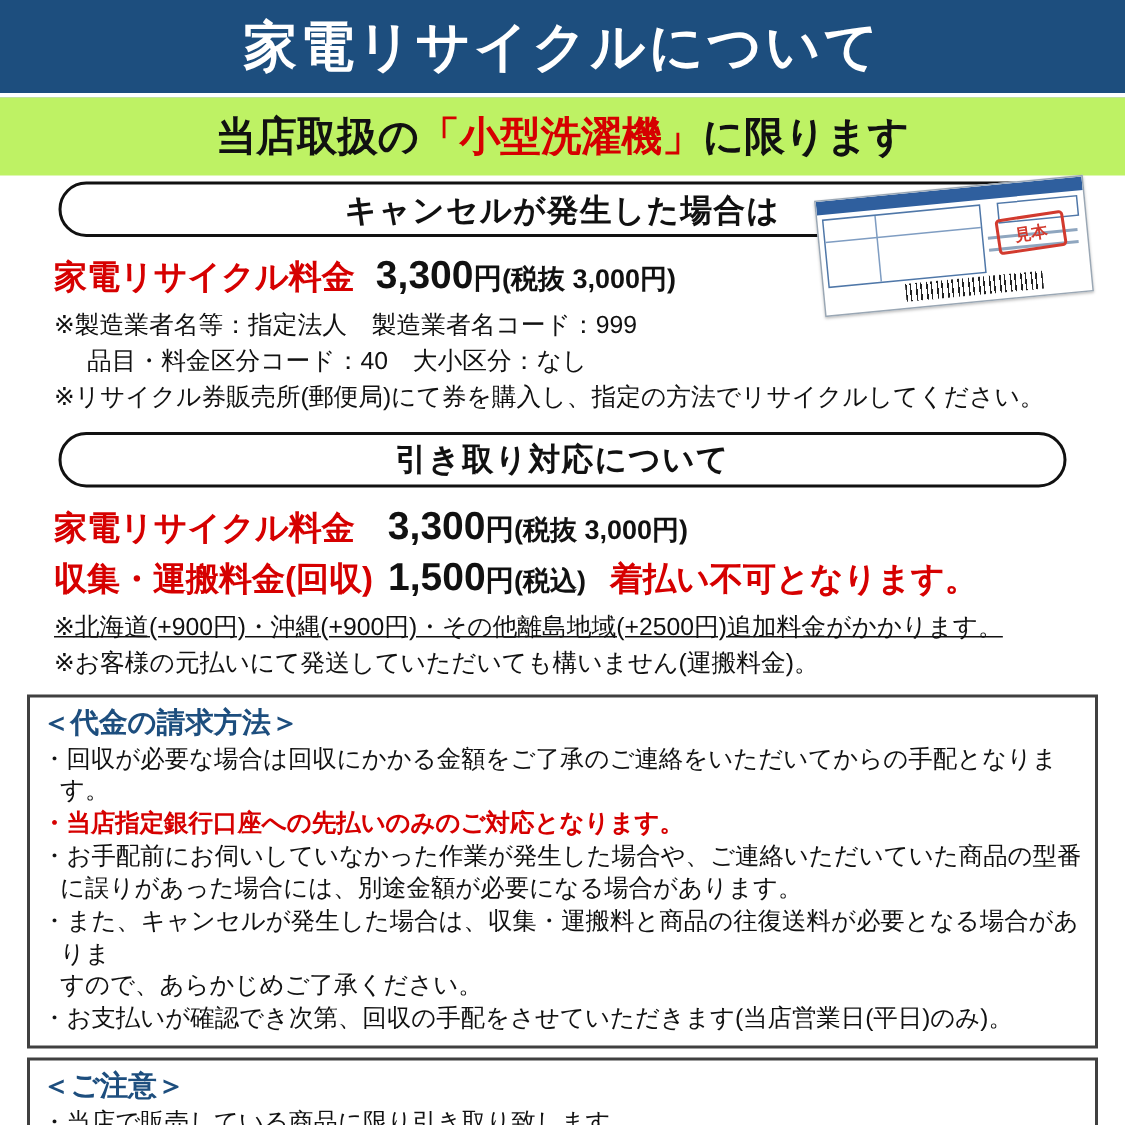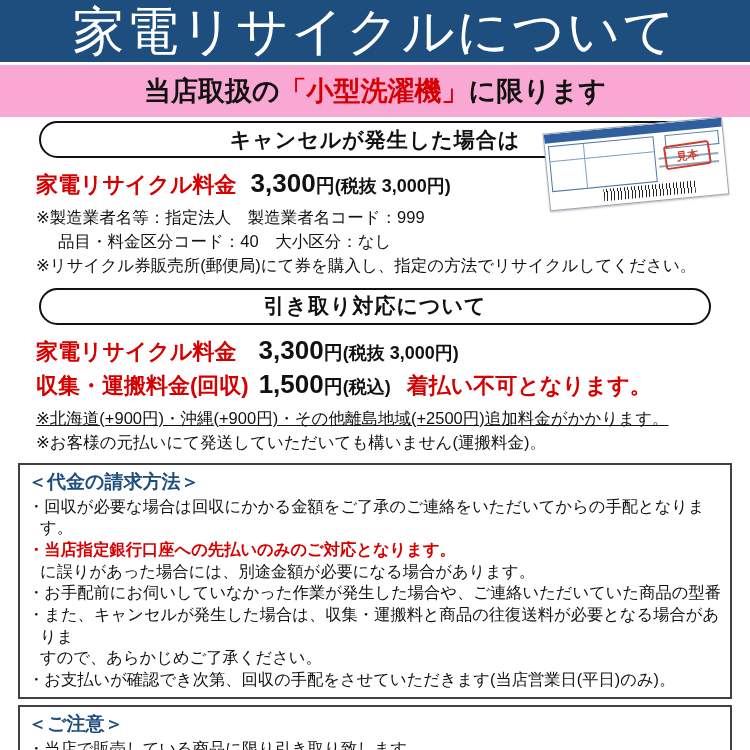--- a/index.html
+++ b/index.html
@@ -25,32 +25,32 @@
   .header-band {
     background: #1d4e7e;
     height: 62px;
     display: flex;
     align-items: center;
     justify-content: center;
     border-bottom: 3px solid #ffffff;
   }
   .header-title {
     color: #ffffff;
-    font-size: 52px;
-    font-weight: normal;
+    font-size: 36px;
+    font-weight: bold;
     letter-spacing: 2px;
     line-height: 1;
     white-space: nowrap;
   }
   .subheader-band {
     height: 52px;
     display: flex;
     align-items: center;
     justify-content: center;
-    background: #f9a8d4;
+    background: #bef264;
   }
   .subheader-text {
     font-size: 27px;
     font-weight: bold;
     color: #d60000;
     white-space: nowrap;
   }
   .subheader-text .blk {
     color: #111111;
   }
@@ -291,22 +291,22 @@
     </div>
     <div class="note" style="margin-top:6px;text-decoration:underline;">※北海道(+900円)・沖縄(+900円)・その他離島地域(+2500円)追加料金がかかります。</div>
     <div class="note">※お客様の元払いにて発送していただいても構いません(運搬料金)。</div>
   </div>
 
   <div class="blue-sec mt2" style="margin-top:8px;">
     <div class="sec-title">＜代金の請求方法＞</div>
     <ul class="bullets">
       <li>・回収が必要な場合は回収にかかる金額をご了承のご連絡をいただいてからの手配となります。</li>
       <li class="red">・当店指定銀行口座への先払いのみのご対応となります。</li>
+      <li>・お手配前にお伺いしていなかった作業が発生した場合や、ご連絡いただいていた商品の型番</li>
       <li style="text-indent:0;padding-left:12px;">に誤りがあった場合には、別途金額が必要になる場合があります。</li>
-      <li>・お手配前にお伺いしていなかった作業が発生した場合や、ご連絡いただいていた商品の型番</li>
       <li>・また、キャンセルが発生した場合は、収集・運搬料と商品の往復送料が必要となる場合がありま</li>
       <li style="text-indent:0;padding-left:12px;">すので、あらかじめご了承ください。</li>
       <li>・お支払いが確認でき次第、回収の手配をさせていただきます(当店営業日(平日)のみ)。</li>
     </ul>
   </div>
 
   <div class="blue-sec" style="margin-top:6px;">
     <div class="sec-title">＜ご注意＞</div>
     <ul class="bullets">
       <li>・当店で販売している商品に限り引き取り致します。</li>

